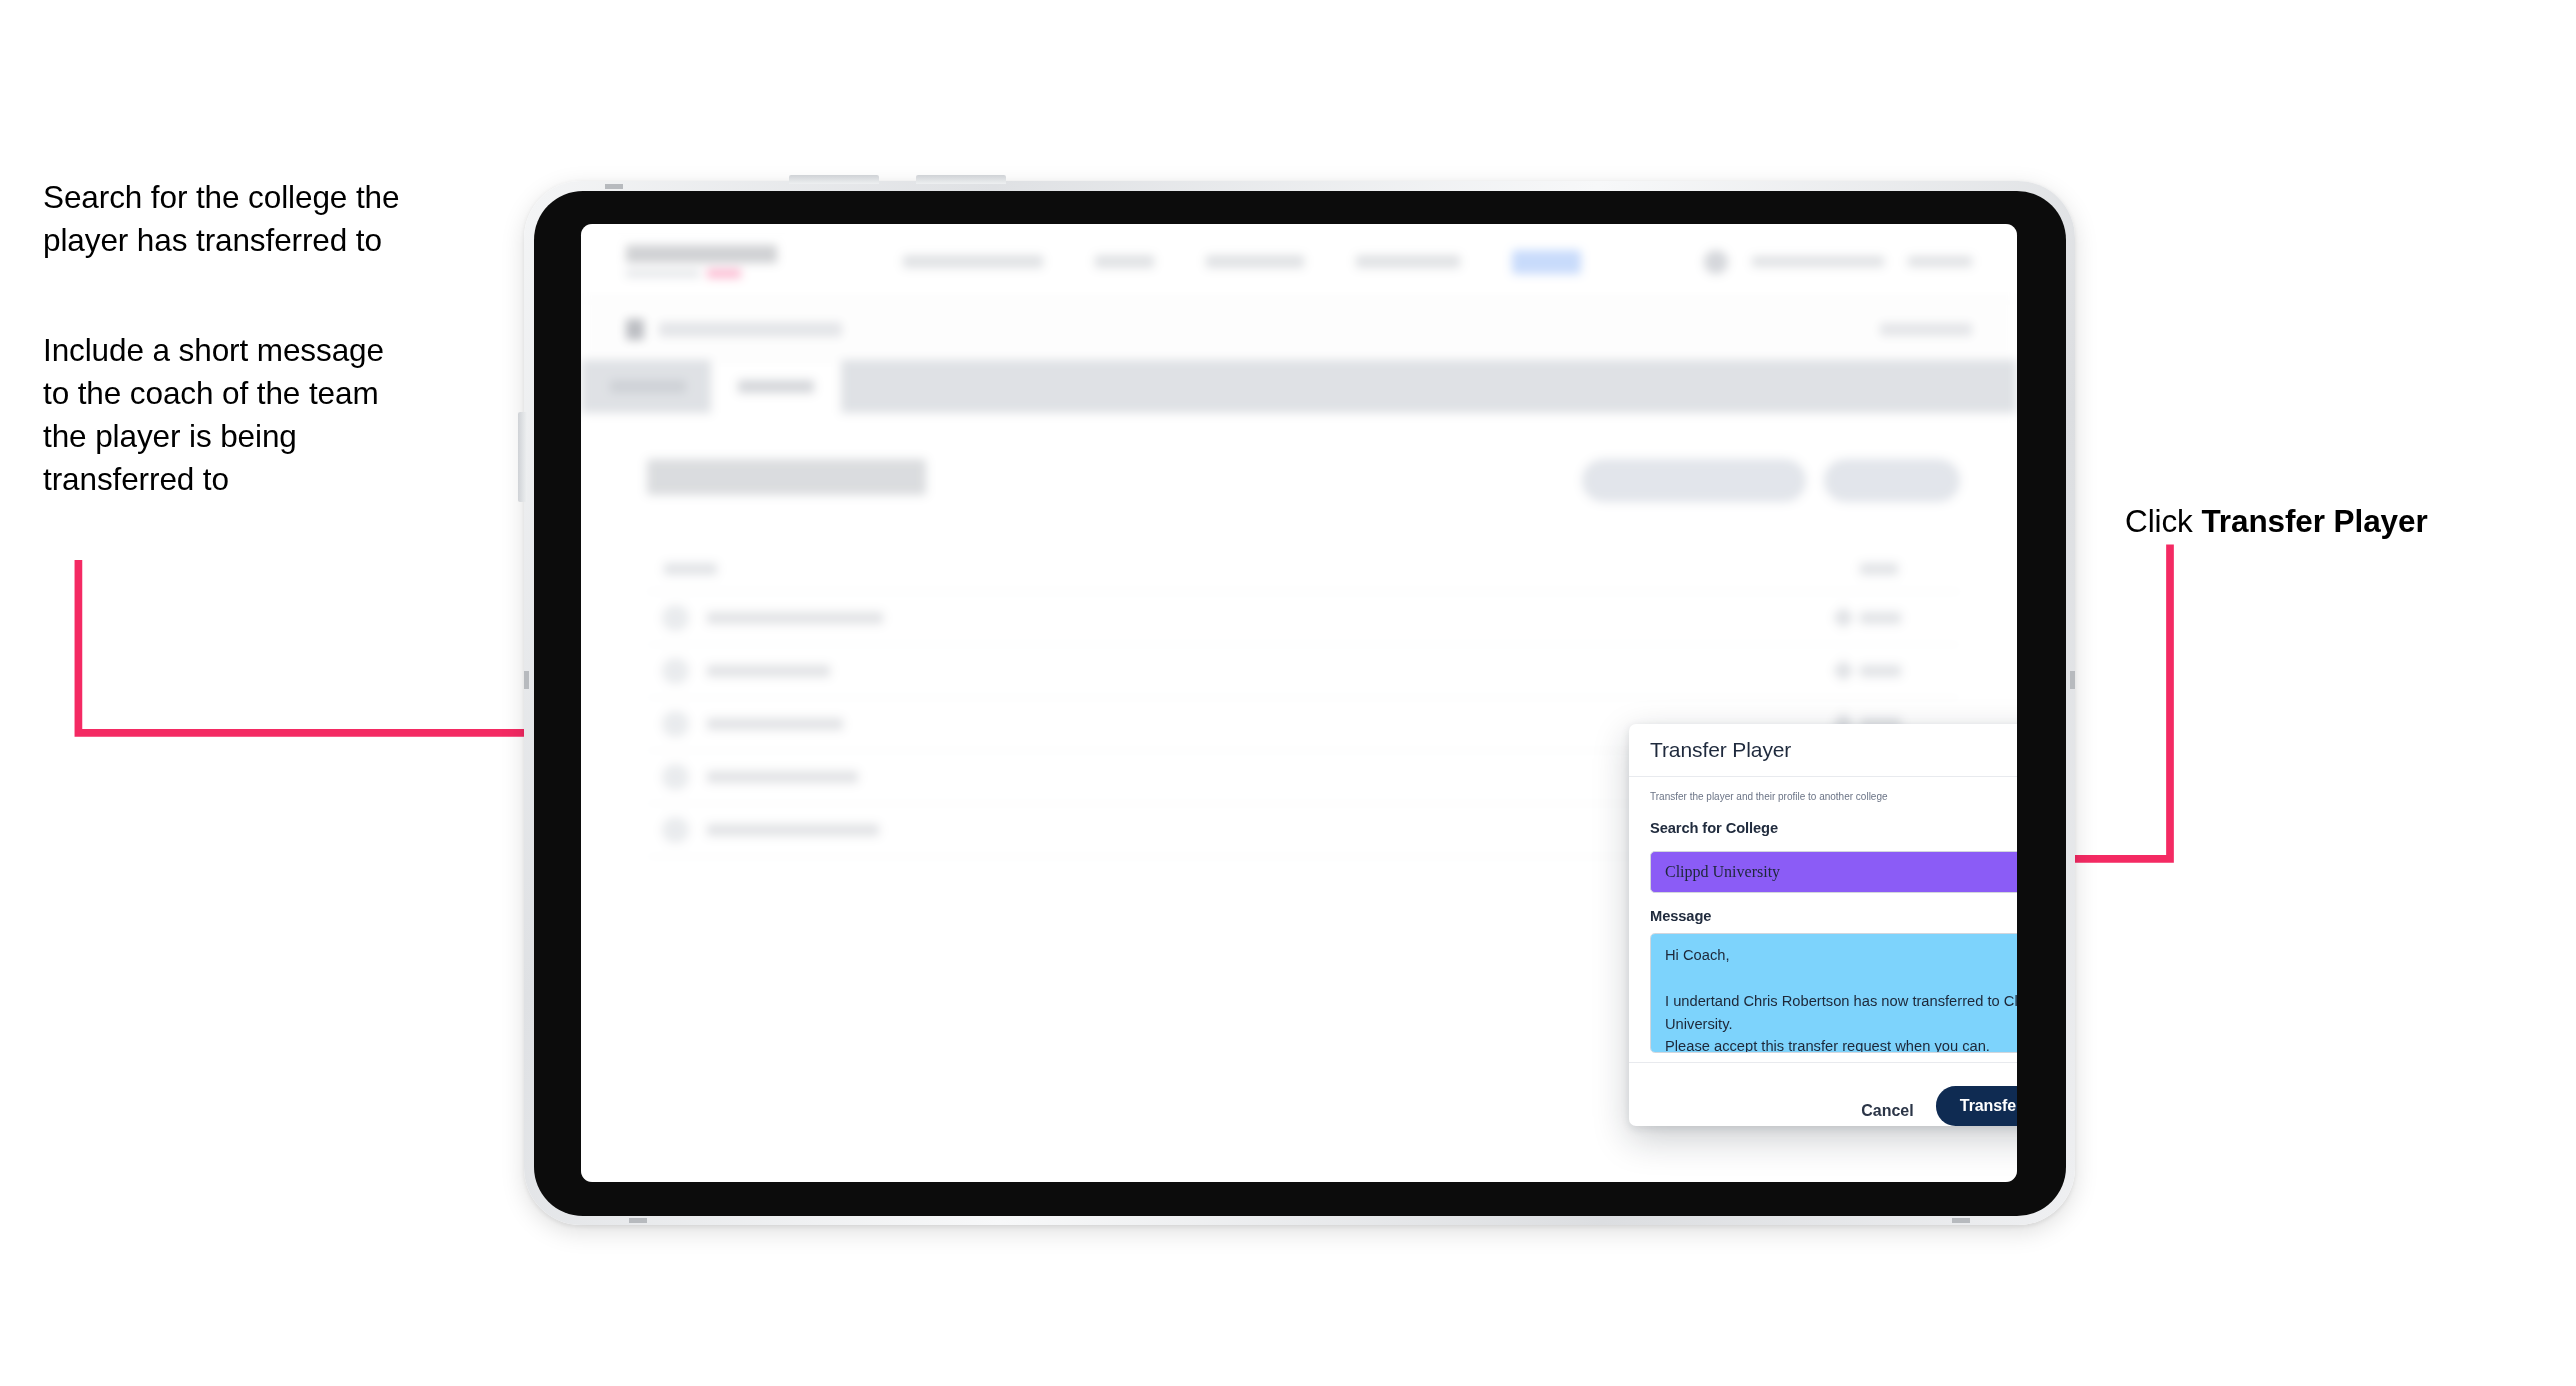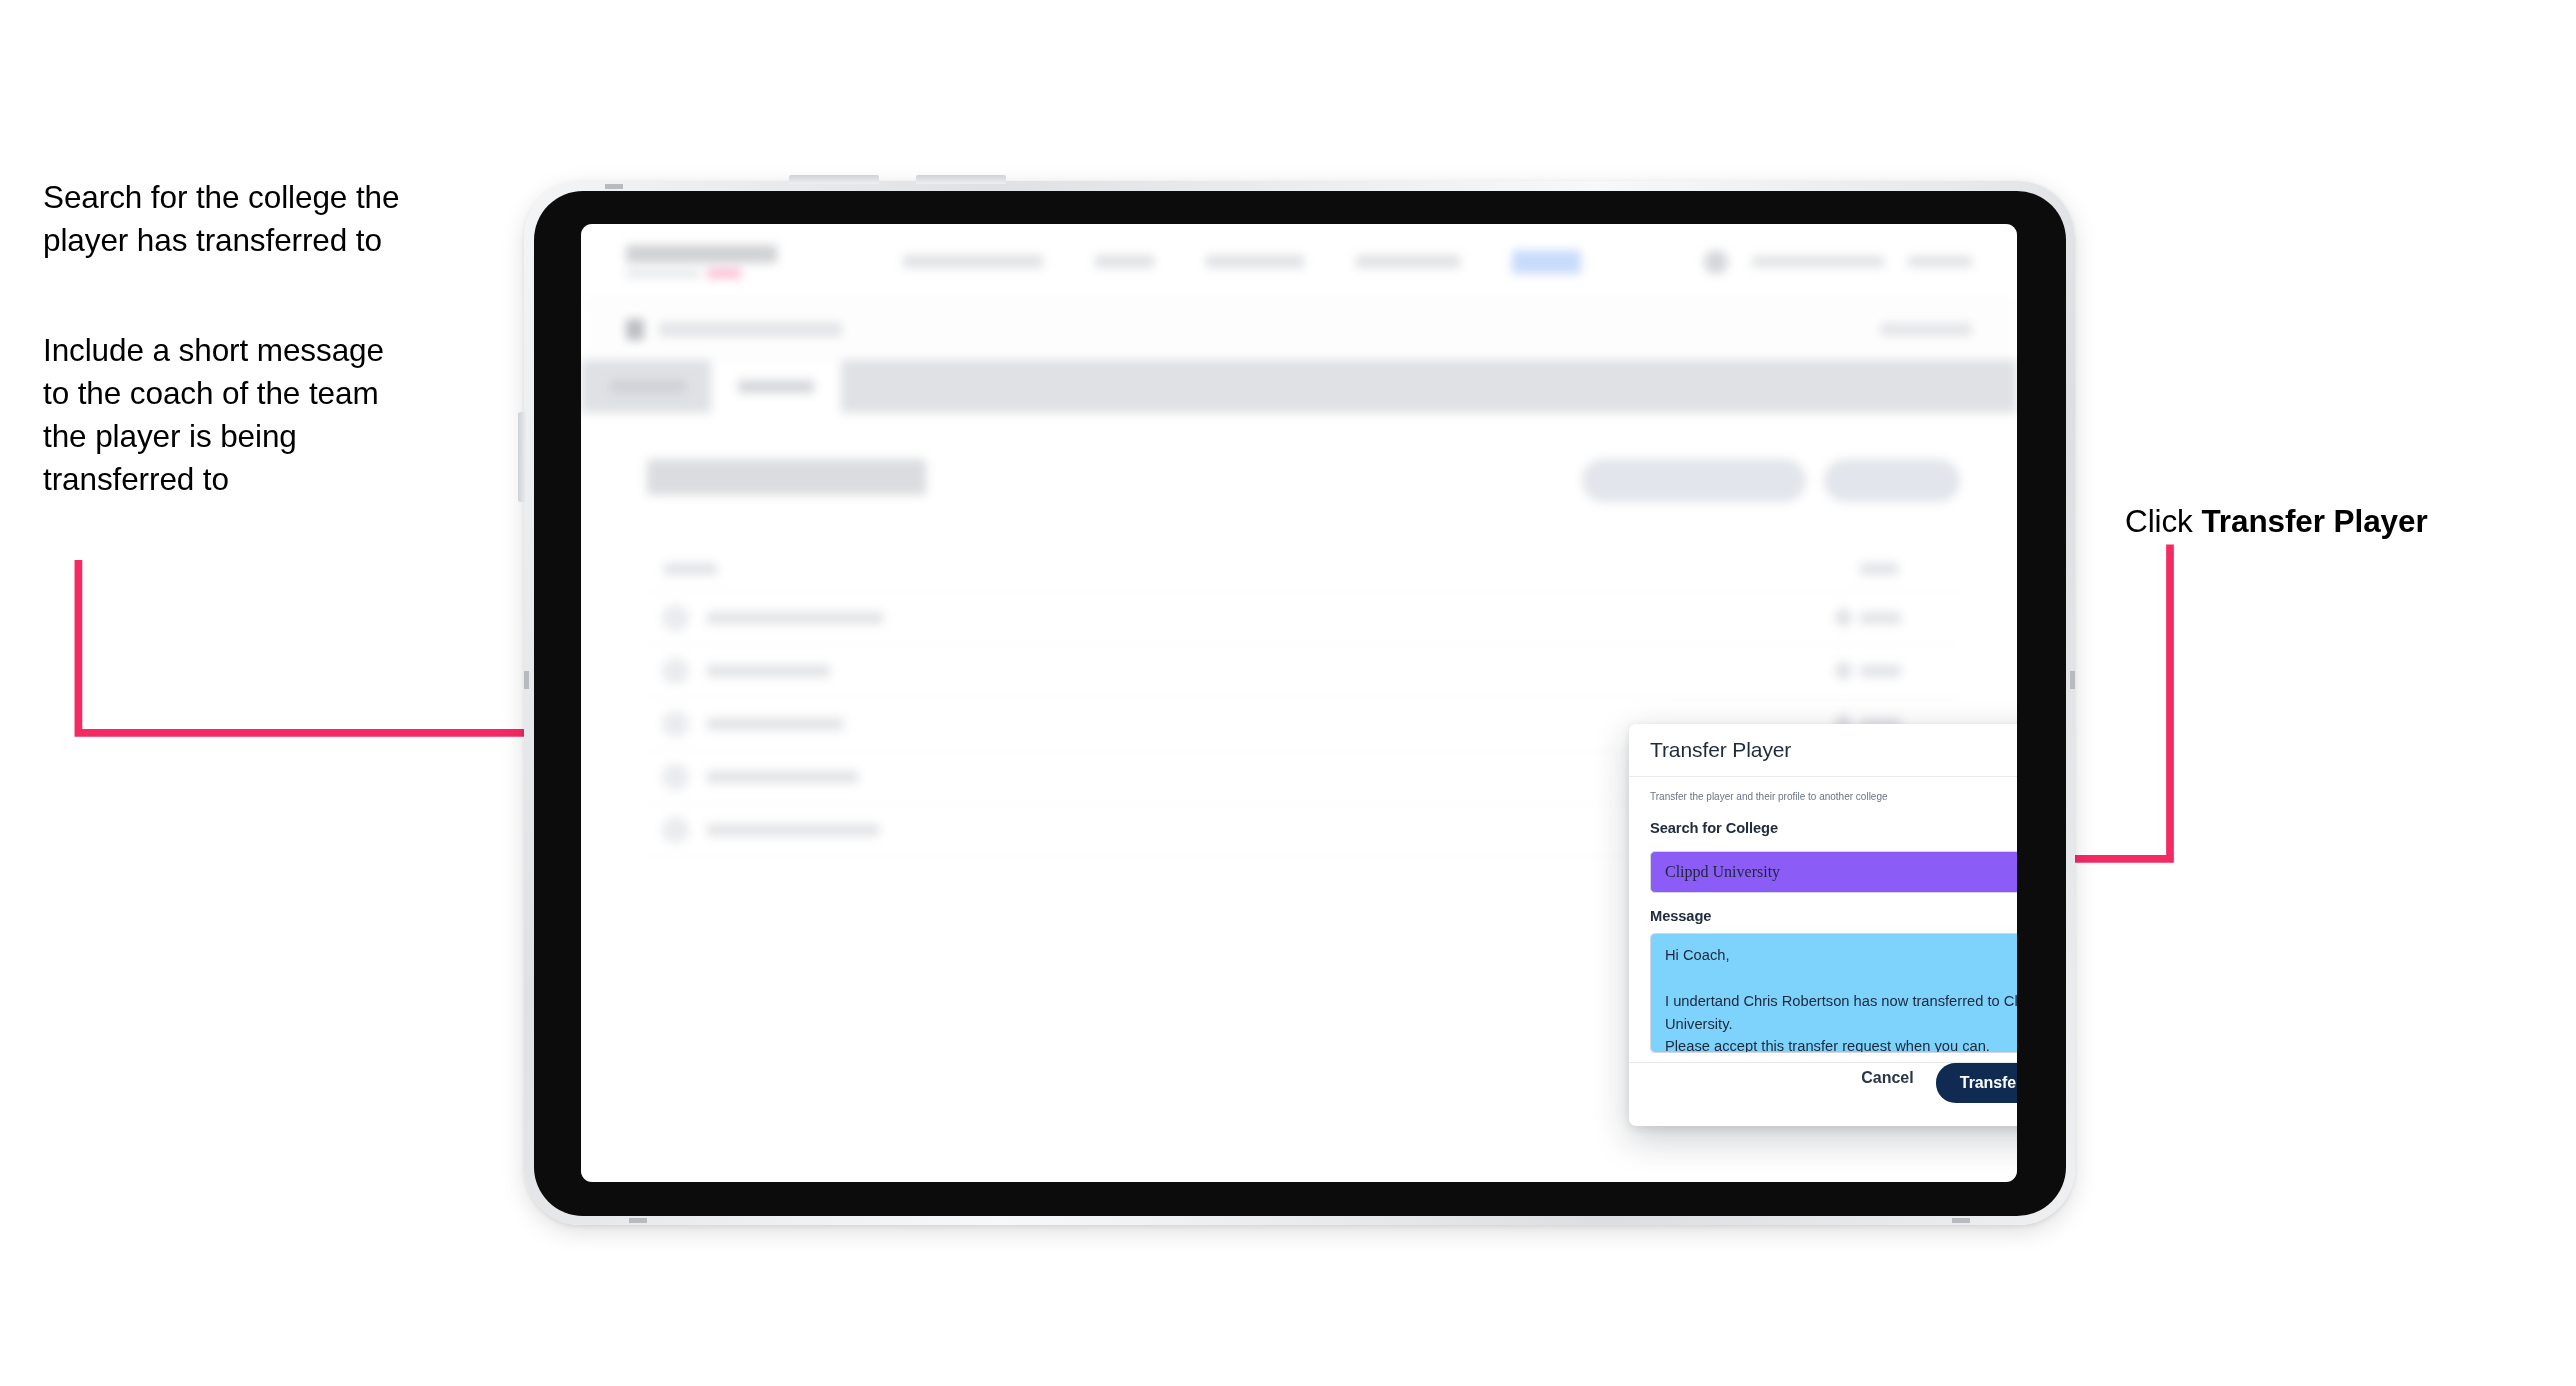--- a/index.html
+++ b/index.html
@@ -159,21 +159,21 @@
     background:#7dd3fc;
     font-family:"Liberation Sans", sans-serif;
     font-size:14.7px; line-height:1.55; color:#1d2738;
     padding:9.8px 14px;
     resize:none; outline:none;
     white-space:pre-wrap;
   }
   #modal-footer {
     flex:0 0 64px; height:64px;
     border-top:0.7px solid #e8eaee;
-    display:flex; align-items:flex-start; justify-content:flex-end;
+    display:flex; align-items:flex-end; justify-content:flex-end;
     gap:18px; padding:0 21px;
   }
   #btn-cancel {
     border:none; background:transparent;
     font-family:"Liberation Sans", sans-serif;
     font-size:16px; font-weight:700; color:#2b3547;
     cursor:pointer; padding:5.6px 4.2px;
   }
   #btn-transfer {
     border:none;

